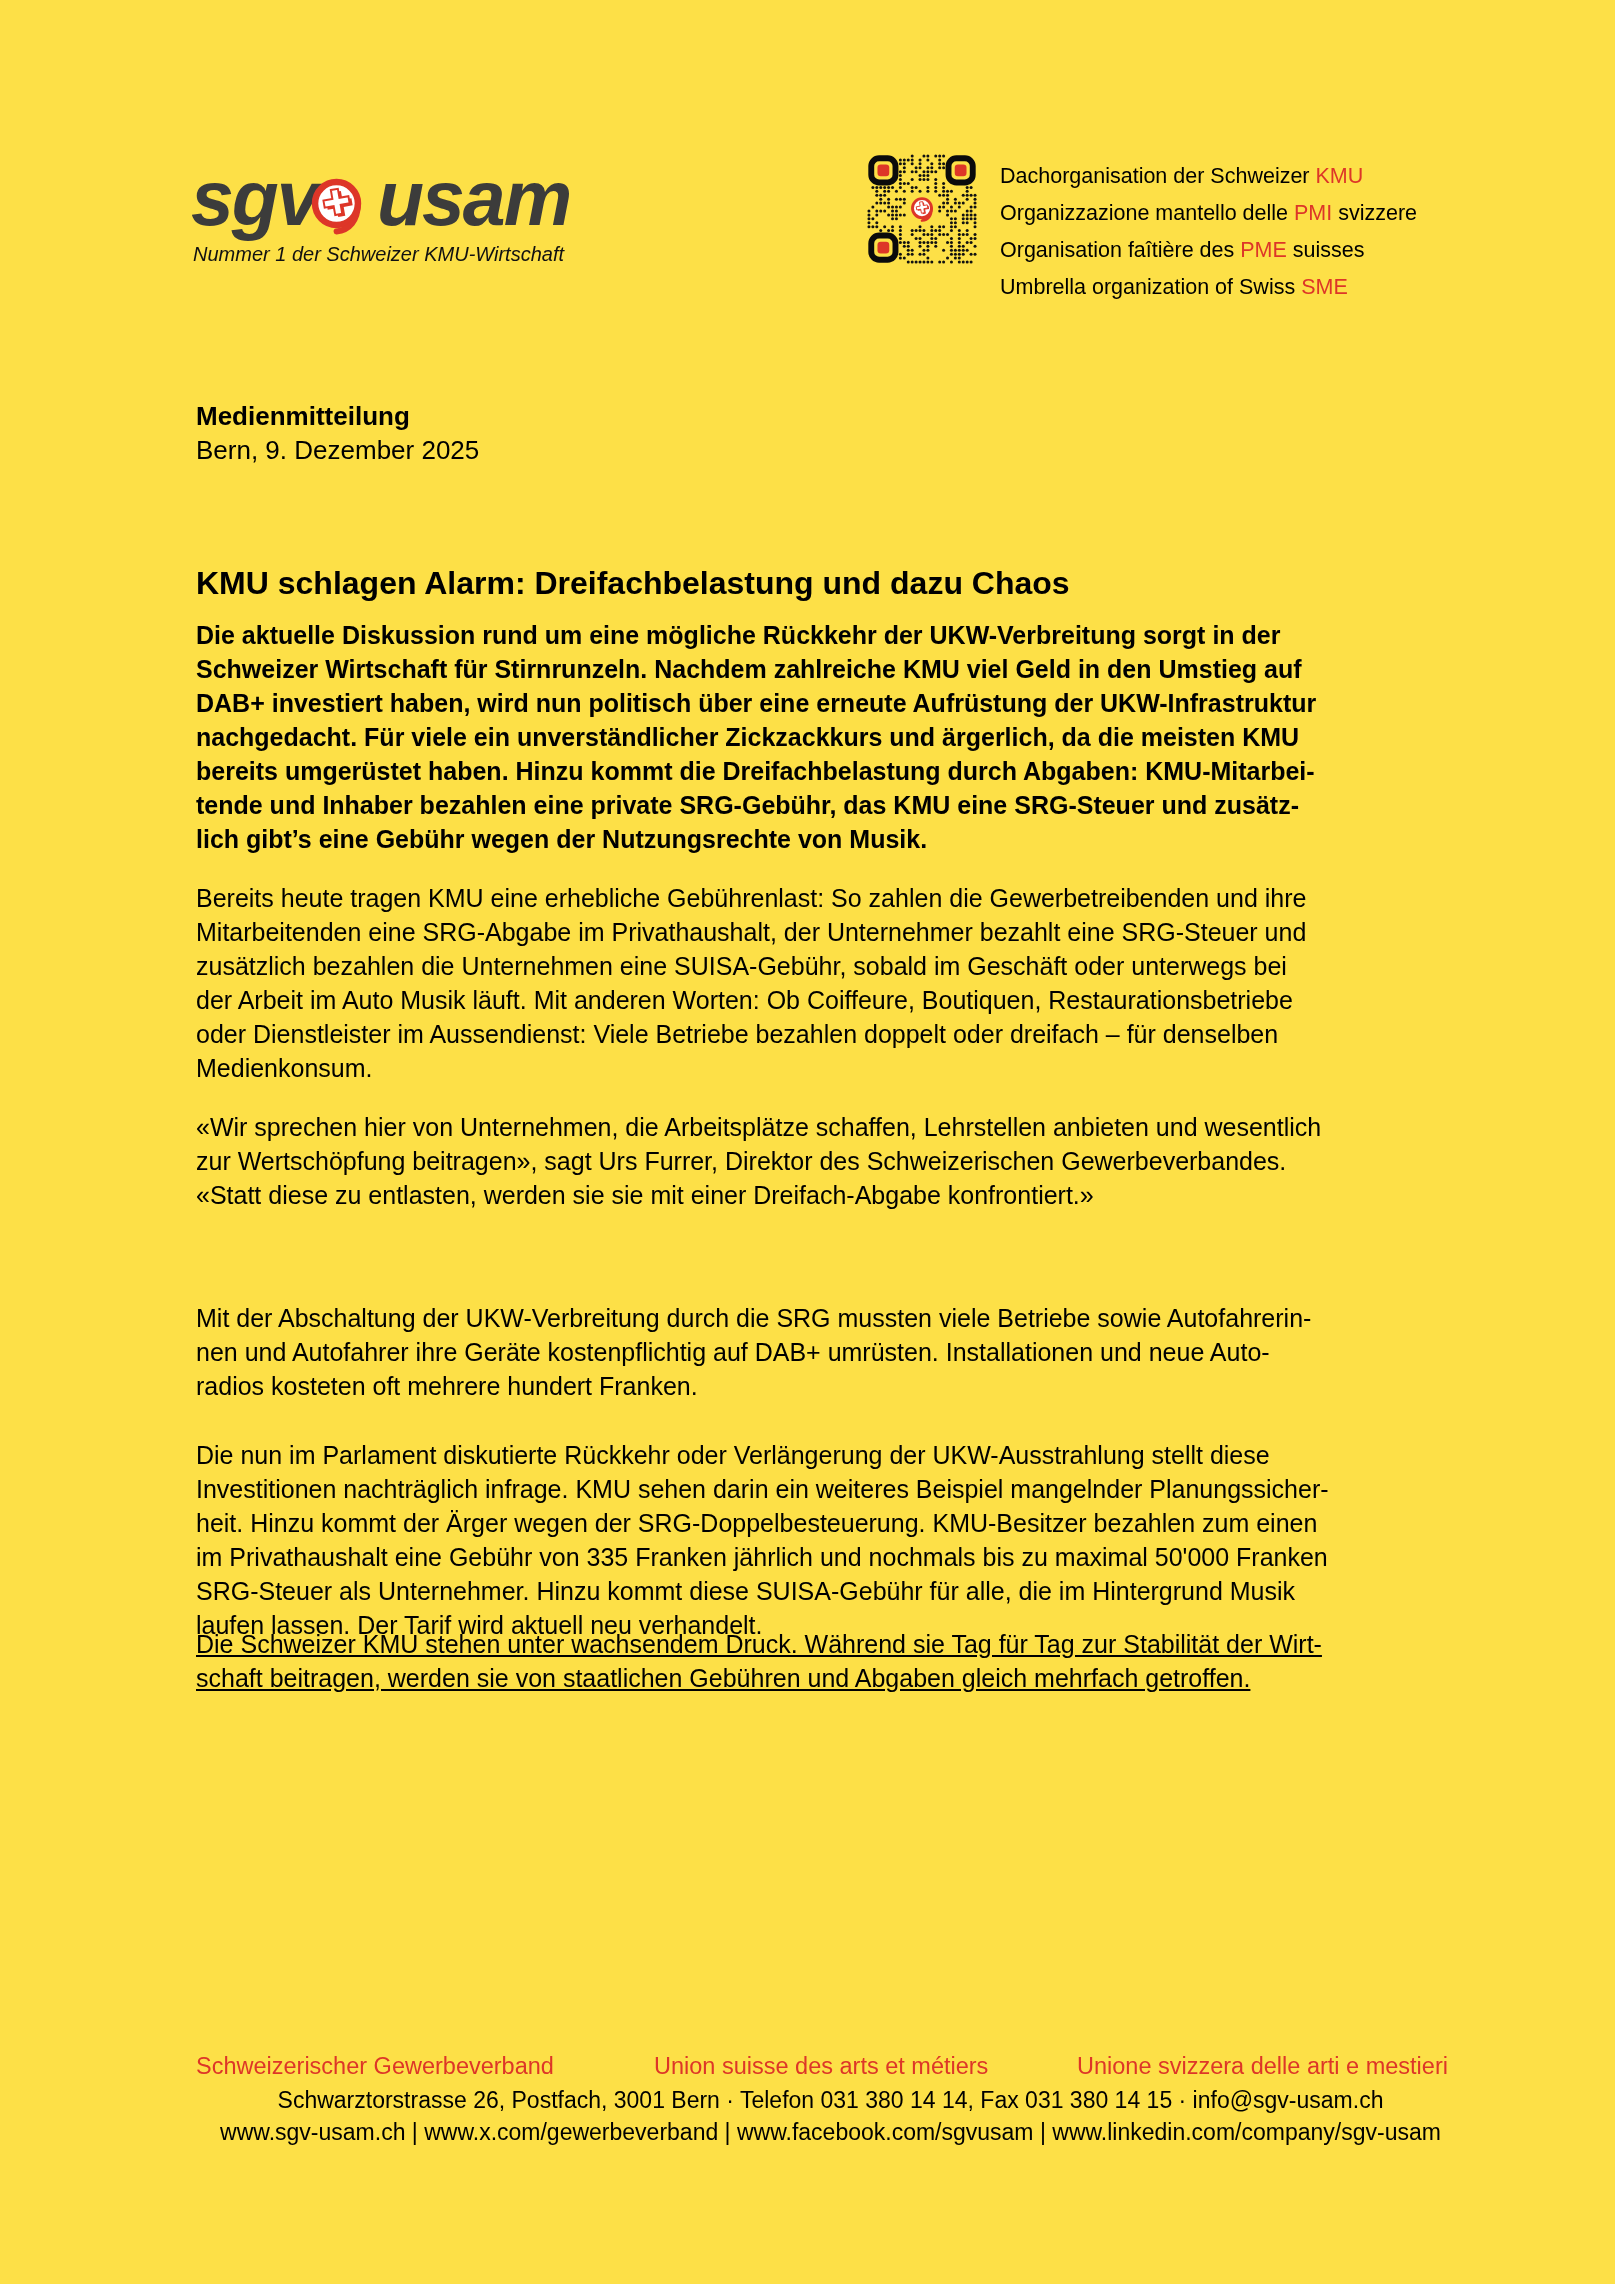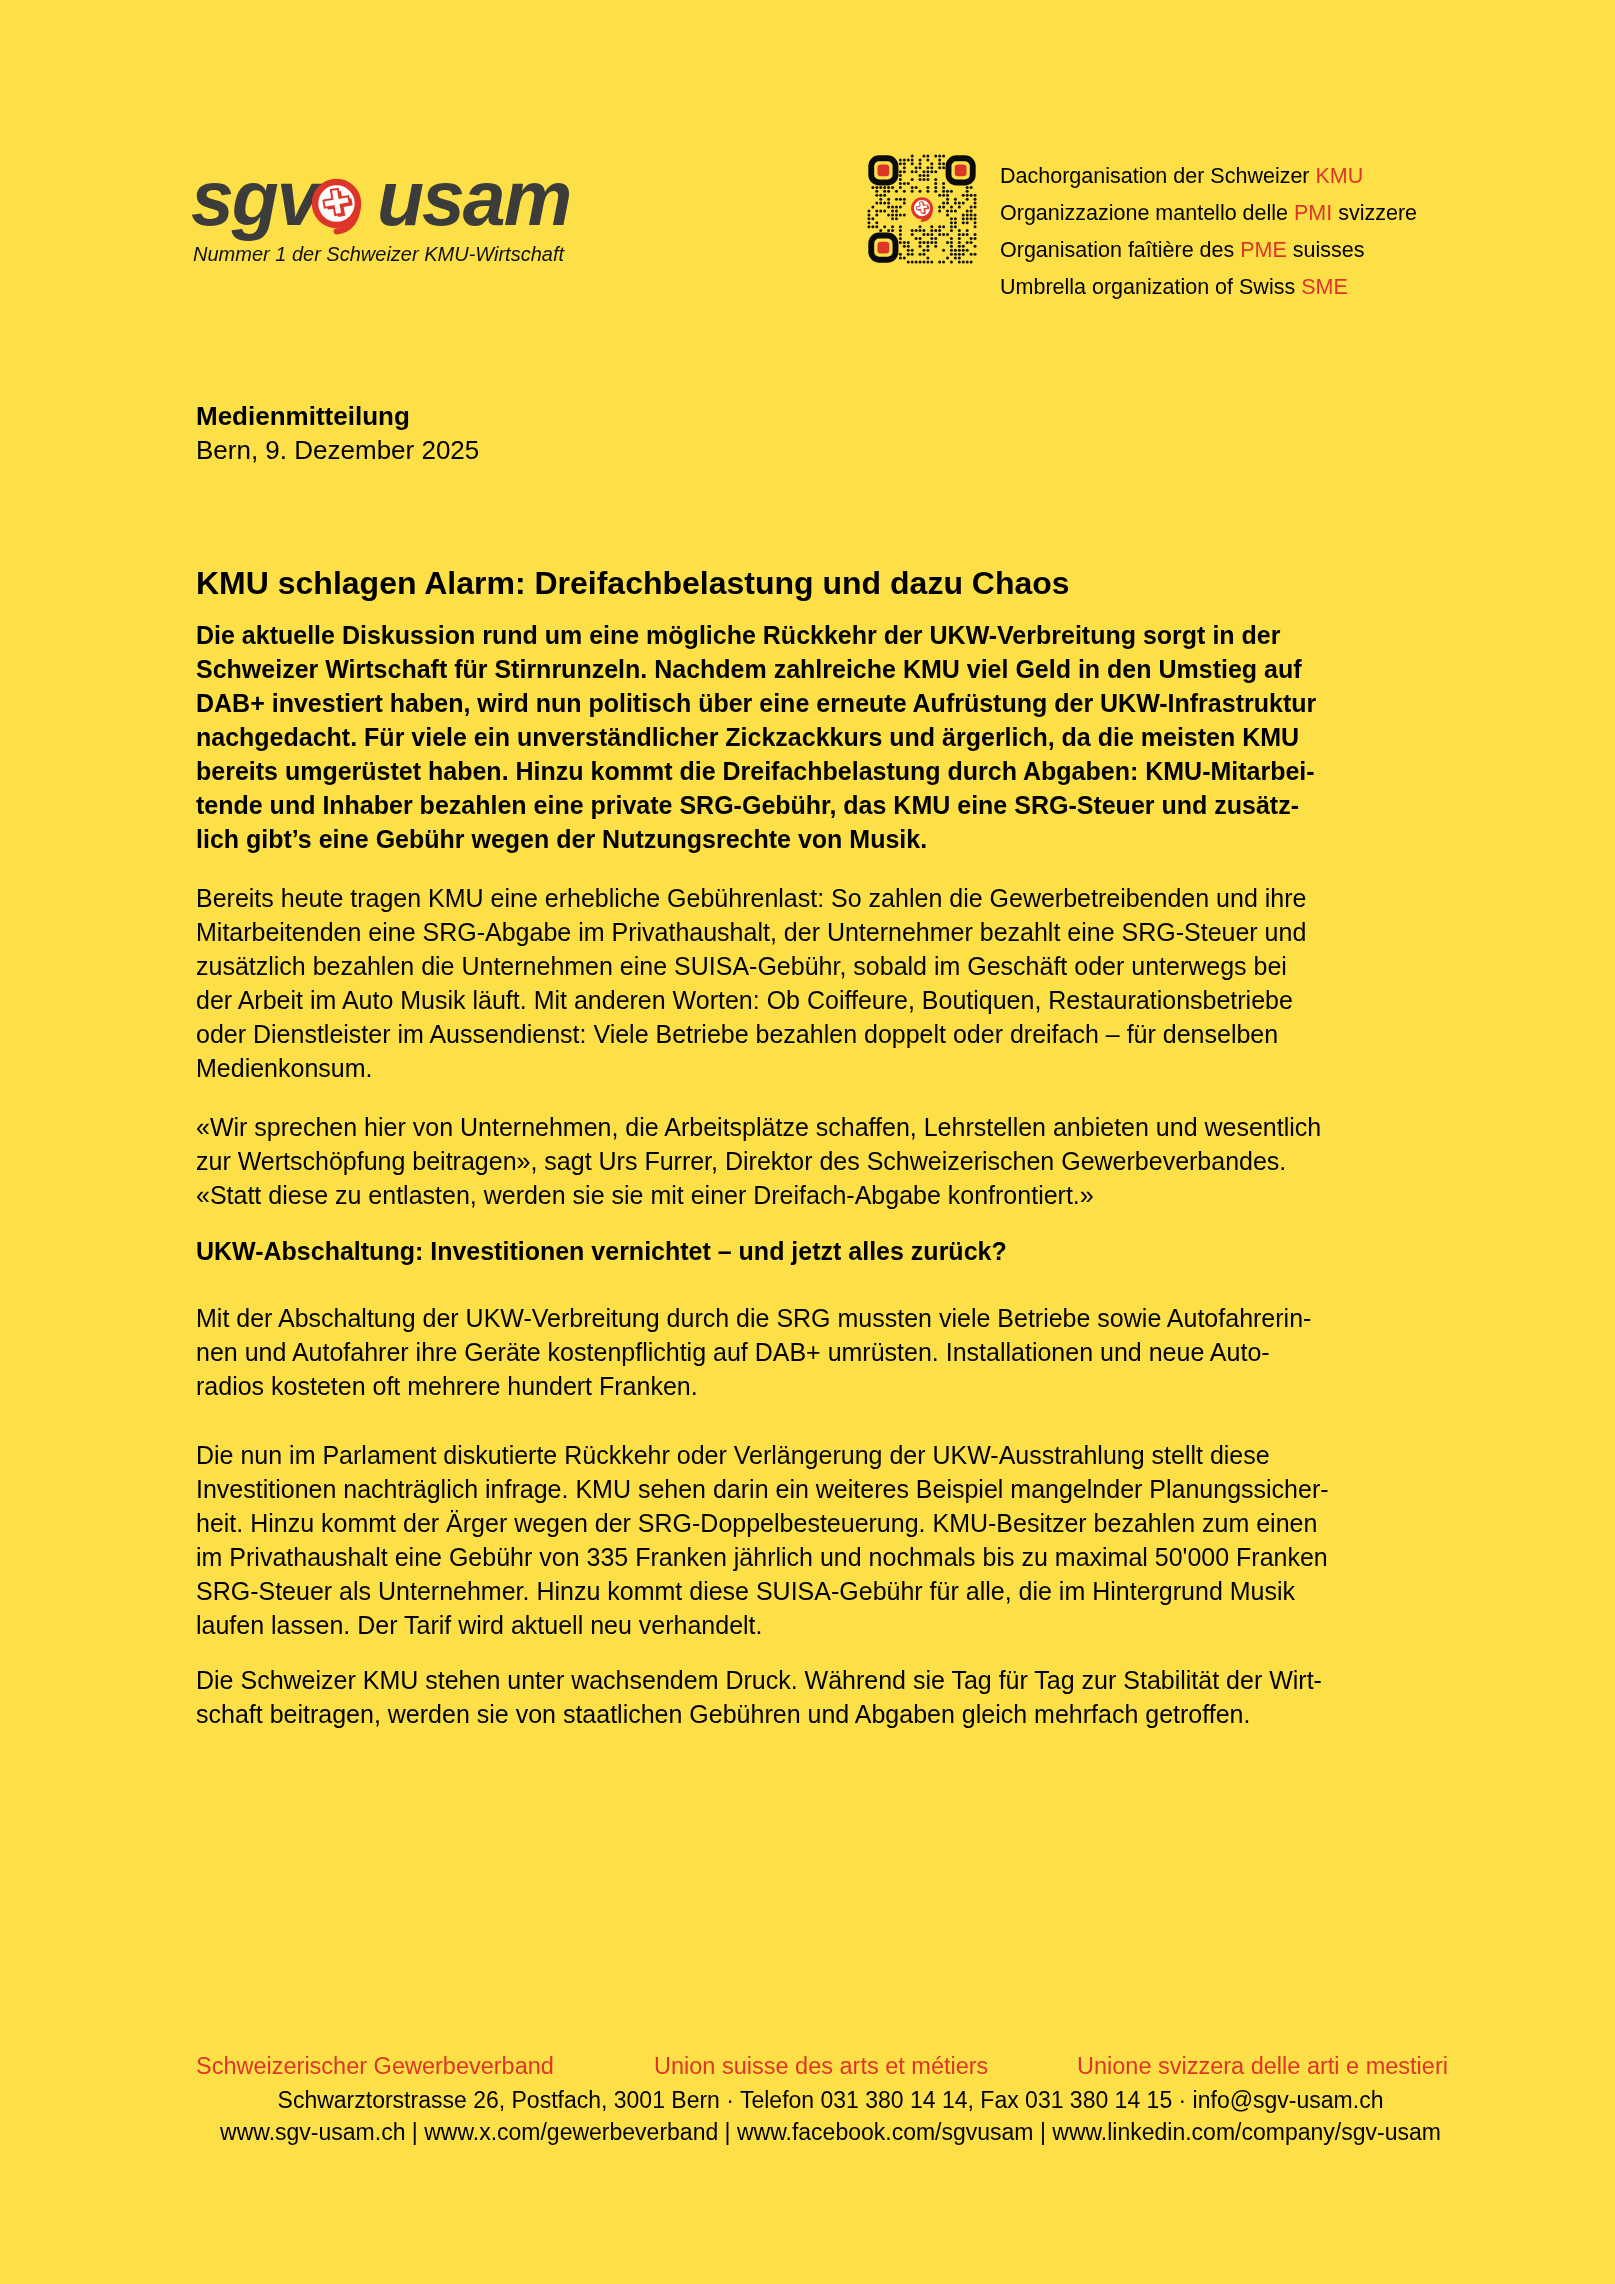--- a/index.html
+++ b/index.html
@@ -35,21 +35,21 @@
   .dateline{left:196px;top:433px;font-size:26px;line-height:34px;white-space:nowrap;}
   .headline{left:196px;top:564px;font-size:32px;font-weight:bold;line-height:39px;white-space:nowrap;}
   
   .para{left:196px;font-size:25px;line-height:34px;white-space:nowrap;}
   .lead{top:618px;font-weight:bold;}
   .p2{top:881px;}
   .quote{top:1110px;}
   .subhead{left:196px;top:1234px;font-size:25px;font-weight:bold;line-height:34px;white-space:nowrap;}
   .p4{top:1301px;}
   .p5{top:1438px;}
-  .p6{top:1663px;}
+  .p6{top:1627px;text-decoration:underline;}
   
   .footer-org{top:2052px;font-size:23.5px;line-height:29px;color:var(--accent,#DD3628);white-space:nowrap;}
   .f-de{left:196px;}
   .f-fr{left:654px;}
   .f-it{left:1077px;}
   .footer-center{left:196px;width:1229px;text-align:center;font-size:23px;line-height:30px;white-space:nowrap;margin-left:20px;}
   .f-address{top:2085px;}
   .f-web{top:2117px;}
   svg .finder{stroke:#0b0b0b;fill:none;stroke-width:9px;}
   svg .accent-fill{fill:var(--accent,#DD3628);}
@@ -377,21 +377,20 @@
   </div>
 
   <div class="abs doc-type">Medienmitteilung</div>
   <div class="abs dateline">Bern, 9. Dezember 2025</div>
 
   <h1 class="abs headline" style="margin:0">KMU schlagen Alarm: Dreifachbelastung und dazu Chaos</h1>
 
   <div class="abs para lead">Die aktuelle Diskussion rund um eine mögliche Rückkehr der UKW-Verbreitung sorgt in der<br>Schweizer Wirtschaft für Stirnrunzeln. Nachdem zahlreiche KMU viel Geld in den Umstieg auf<br>DAB+ investiert haben, wird nun politisch über eine erneute Aufrüstung der UKW-Infrastruktur<br>nachgedacht. Für viele ein unverständlicher Zickzackkurs und ärgerlich, da die meisten KMU<br>bereits umgerüstet haben. Hinzu kommt die Dreifachbelastung durch Abgaben: KMU-Mitarbei-<br>tende und Inhaber bezahlen eine private SRG-Gebühr, das KMU eine SRG-Steuer und zusätz-<br>lich gibt’s eine Gebühr wegen der Nutzungsrechte von Musik.</div>
   <div class="abs para p2">Bereits heute tragen KMU eine erhebliche Gebührenlast: So zahlen die Gewerbetreibenden und ihre<br>Mitarbeitenden eine SRG-Abgabe im Privathaushalt, der Unternehmer bezahlt eine SRG-Steuer und<br>zusätzlich bezahlen die Unternehmen eine SUISA-Gebühr, sobald im Geschäft oder unterwegs bei<br>der Arbeit im Auto Musik läuft. Mit anderen Worten: Ob Coiffeure, Boutiquen, Restaurationsbetriebe<br>oder Dienstleister im Aussendienst: Viele Betriebe bezahlen doppelt oder dreifach – für denselben<br>Medienkonsum.</div>
   <div class="abs para quote">«Wir sprechen hier von Unternehmen, die Arbeitsplätze schaffen, Lehrstellen anbieten und wesentlich<br>zur Wertschöpfung beitragen», sagt Urs Furrer, Direktor des Schweizerischen Gewerbeverbandes.<br>«Statt diese zu entlasten, werden sie sie mit einer Dreifach-Abgabe konfrontiert.»</div>
-  <h2 class="abs subhead" style="margin:0">UKW-Abschaltung: Investitionen vernichtet – und jetzt alles zurück?</h2>
   <div class="abs para p4">Mit der Abschaltung der UKW-Verbreitung durch die SRG mussten viele Betriebe sowie Autofahrerin-<br>nen und Autofahrer ihre Geräte kostenpflichtig auf DAB+ umrüsten. Installationen und neue Auto-<br>radios kosteten oft mehrere hundert Franken.</div>
   <div class="abs para p5">Die nun im Parlament diskutierte Rückkehr oder Verlängerung der UKW-Ausstrahlung stellt diese<br>Investitionen nachträglich infrage. KMU sehen darin ein weiteres Beispiel mangelnder Planungssicher-<br>heit. Hinzu kommt der Ärger wegen der SRG-Doppelbesteuerung. KMU-Besitzer bezahlen zum einen<br>im Privathaushalt eine Gebühr von 335 Franken jährlich und nochmals bis zu maximal 50'000 Franken<br>SRG-Steuer als Unternehmer. Hinzu kommt diese SUISA-Gebühr für alle, die im Hintergrund Musik<br>laufen lassen. Der Tarif wird aktuell neu verhandelt.</div>
   <div class="abs para p6">Die Schweizer KMU stehen unter wachsendem Druck. Während sie Tag für Tag zur Stabilität der Wirt-<br>schaft beitragen, werden sie von staatlichen Gebühren und Abgaben gleich mehrfach getroffen.</div>
 
   <div class="abs footer-org f-de">Schweizerischer Gewerbeverband</div>
   <div class="abs footer-org f-fr">Union suisse des arts et métiers</div>
   <div class="abs footer-org f-it">Unione svizzera delle arti e mestieri</div>
   <div class="abs footer-center f-address">Schwarztorstrasse 26, Postfach, 3001 Bern  ·  Telefon 031 380 14 14, Fax 031 380 14 15  ·  info@sgv-usam.ch</div>
   <div class="abs footer-center f-web">www.sgv-usam.ch | www.x.com/gewerbeverband | www.facebook.com/sgvusam | www.linkedin.com/company/sgv-usam</div>
 

